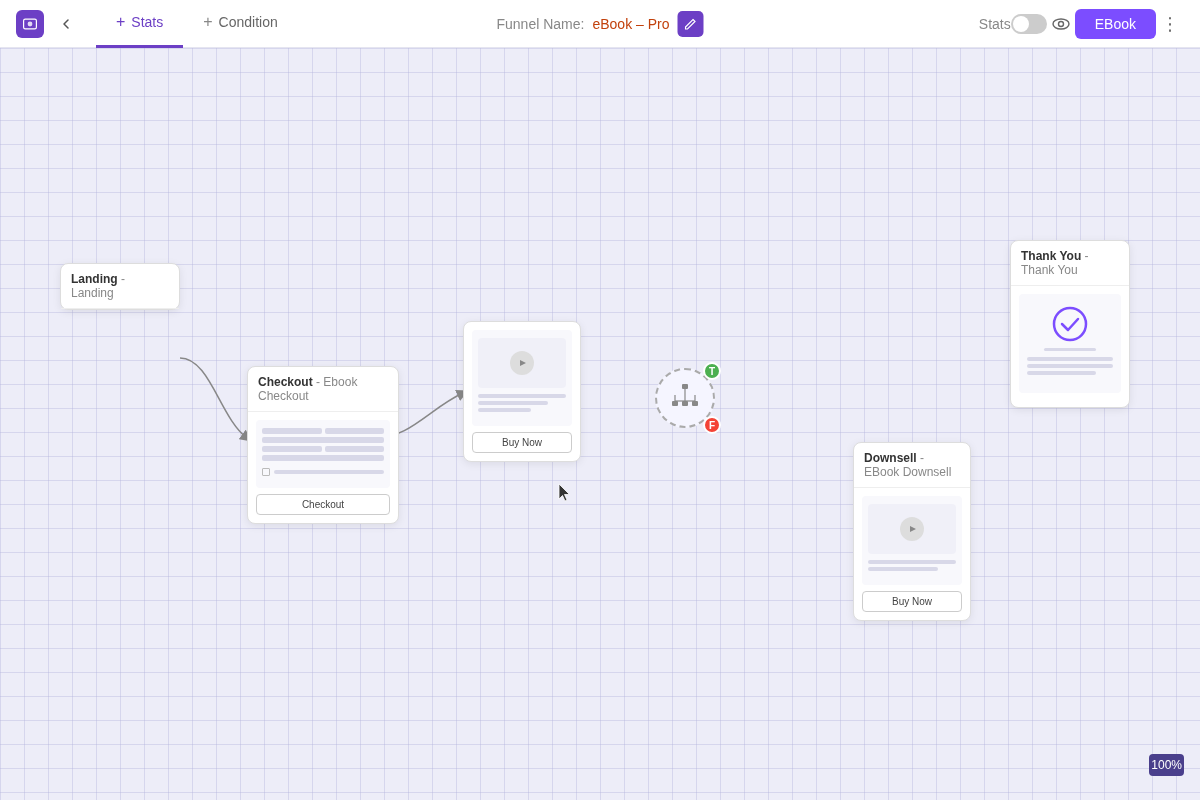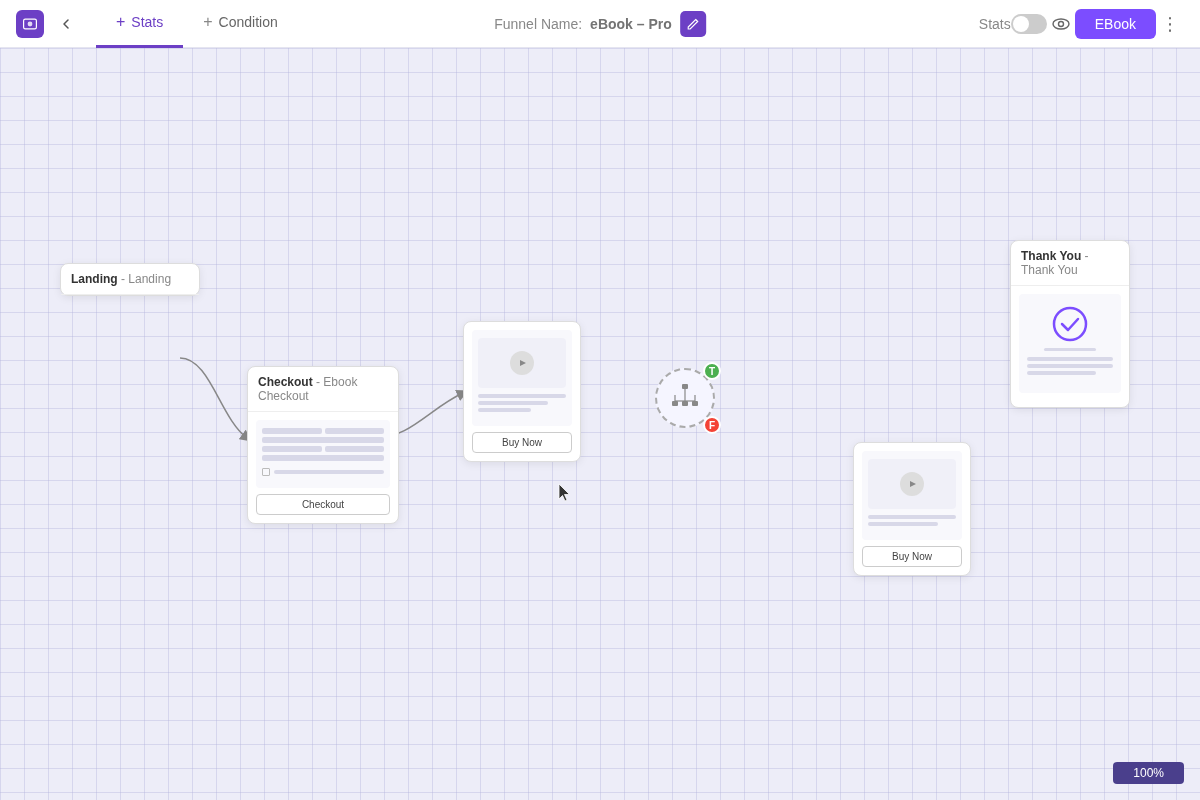--- a/index.html
+++ b/index.html
@@ -48,21 +48,21 @@
       font-weight: 500;
     }
     .funnel-name-area {
       display: flex; align-items: center; gap: 8px;
       position: absolute; left: 50%; transform: translateX(-50%);
       font-size: 14px;
       color: #333;
       text-align: right;
     }
     .funnel-name-area .label { color: #888; }
-    .funnel-name-area .name { font-weight: 700; color: #737373; }
+    .funnel-name-area .name { font-weight: 400; color: #c2410c; }
     .edit-btn {
       width: 26px; height: 26px;
       background: #6c3fc5;
       border-radius: 5px;
       display: flex; align-items: center; justify-content: center;
       cursor: pointer;
     }
     .header-right {
       margin-left: auto;
       display: flex; align-items: center; 
@@ -144,21 +144,21 @@
       margin-top: 24px;
     }
     .card-body {
       padding: 8px;
     }
 
     
     .landing-card {
       left: 60px;
       top: 215px;
-      width: 140px;
+      width: 120px;
     }
     .landing-preview {
       background: #f8f8fc;
       border-radius: 4px;
       padding: 8px 6px;
       margin-bottom: 6px;
     }
     .preview-lines {
       display: flex; flex-direction: column; gap: 3px; margin-bottom: 6px;
     }
@@ -341,26 +341,26 @@
       position: absolute;
       top: 0; left: 0;
       width: 1200px; height: 752px;
       pointer-events: none;
       overflow: visible;
     }
 
     
     .zoom-indicator {
       position: absolute;
-      bottom: 16px;
+      bottom: 24px;
       right: 16px;
       background: #4a3f8c;
       color: white;
       border-radius: 4px;
-      padding: 4px 20px;
+      padding: 4px 2px;
       font-size: 12px;
       font-weight: 500;
     }
 
     
     .cursor {
       position: absolute;
       left: 558px;
       top: 435px;
       width: 12px;
@@ -514,20 +514,24 @@
         <div class="preview-lines" style="width:100%;">
           <div class="preview-line full"></div>
           <div class="preview-line full"></div>
           <div class="preview-line medium"></div>
         </div>
       </div>
     </div>
   </div>
 
   <div class="funnel-card downsell-card">
+    <div class="card-header">
+      <span>Downsell</span>
+      <span class="subtitle">- EBook Downsell</span>
+    </div>
     <div class="card-body">
       <div class="downsell-preview">
         <div class="video-preview">
           <div class="play-btn">
             <svg width="10" height="10" viewBox="0 0 10 10" fill="none">
                 <polygon points="3,2 9,5 3,8" fill="#888"></polygon>
               </svg>
           </div>
         </div>
         <div class="preview-lines">

